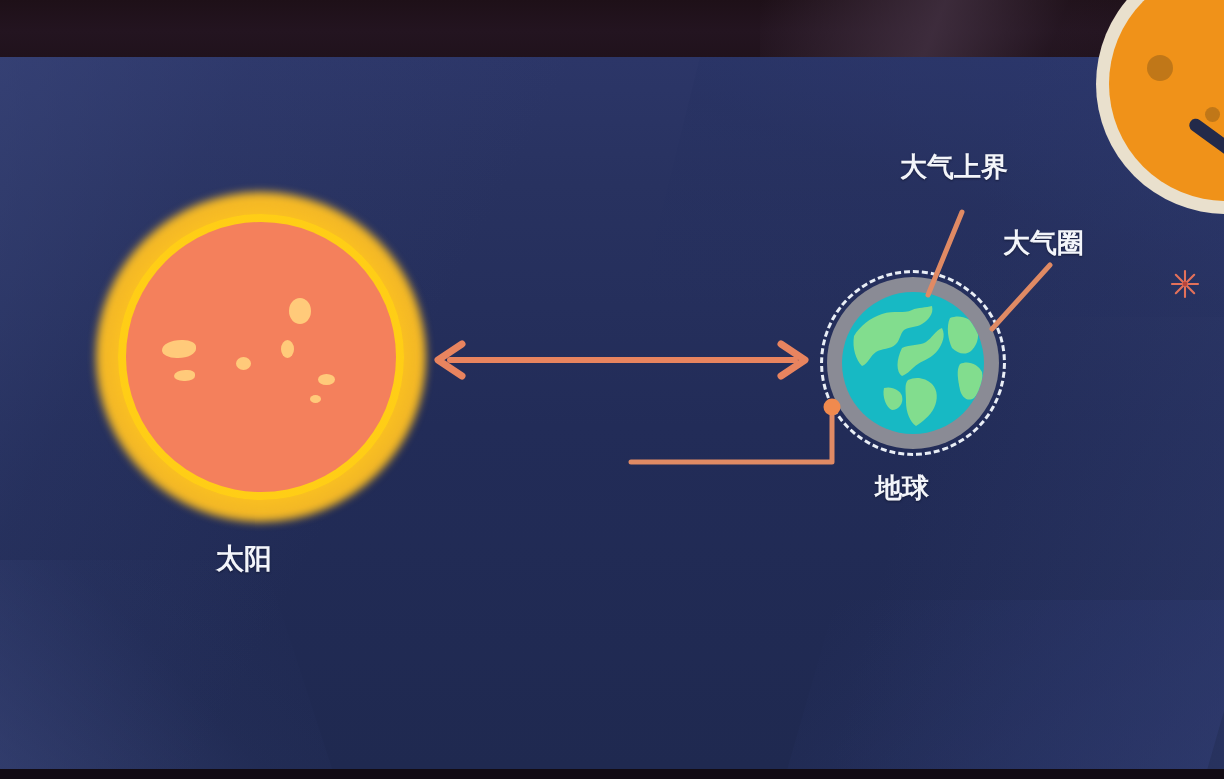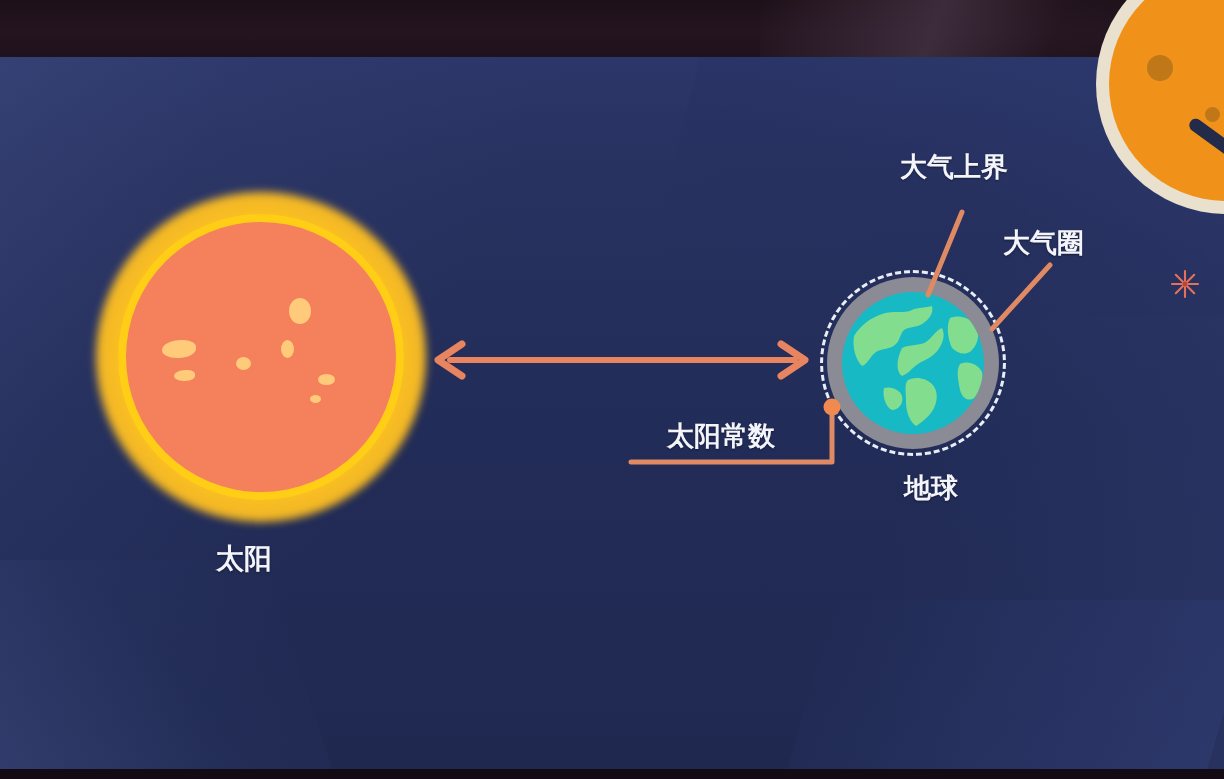--- a/index.html
+++ b/index.html
@@ -148,21 +148,21 @@
     color: #f3f5fa;
     font-weight: 700;
     white-space: nowrap;
     text-shadow: 0 1px 2px rgba(10,14,34,0.6);
   }
   #label-distance   { left: 534px; top: 303px; font-size: 31px; }
   #label-upper-atm  { left: 892px; top: 149px; font-size: 27px; margin-left: 8px; }
   #label-atmosphere { left: 1003px; top: 225px; font-size: 27px; text-align: center; }
   #label-solar-const{ left: 667px;  top: 418px; font-size: 27px; }
   #label-sun        { left: 216px;  top: 540px; font-size: 28px; font-family: Liberation Mono, monospace; }
-  #label-earth      { left: 875px;  top: 470px; font-size: 27px; margin-left: 29px; }
+  #label-earth      { left: 875px;  top: 470px; font-size: 27px; }
 
   #title-bar {
     position: absolute; left: 0; top: 686px; width: 1224px;
     text-align: center;
   }
   #title-text {
     color: #ffffff;
     font-size: 39px;
     font-weight: 700;
     letter-spacing: 2px;
@@ -252,19 +252,18 @@
     <line x1="1050" y1="265" x2="992" y2="329" stroke="#e08a64" stroke-width="5" stroke-linecap="round"></line>
 
     <g>
       <polyline points="631,462 832,462 832,410" fill="none" stroke="#e08a64" stroke-width="5" stroke-linecap="round" stroke-linejoin="round"></polyline>
       <circle cx="832" cy="407" r="8.5" fill="#f08a4e"></circle>
     </g>
   </svg>
 
   <div class="lbl" id="label-upper-atm">大气上界</div>
   <div class="lbl" id="label-atmosphere">大气圈</div>
-  <div class="lbl" id="label-solar-const">太阳常数</div>
   <div class="lbl" id="label-sun">太阳</div>
   <div class="lbl" id="label-earth">地球</div>
 
 
   <div class="band-bottom"></div>
 </div>
 
 </body></html>

